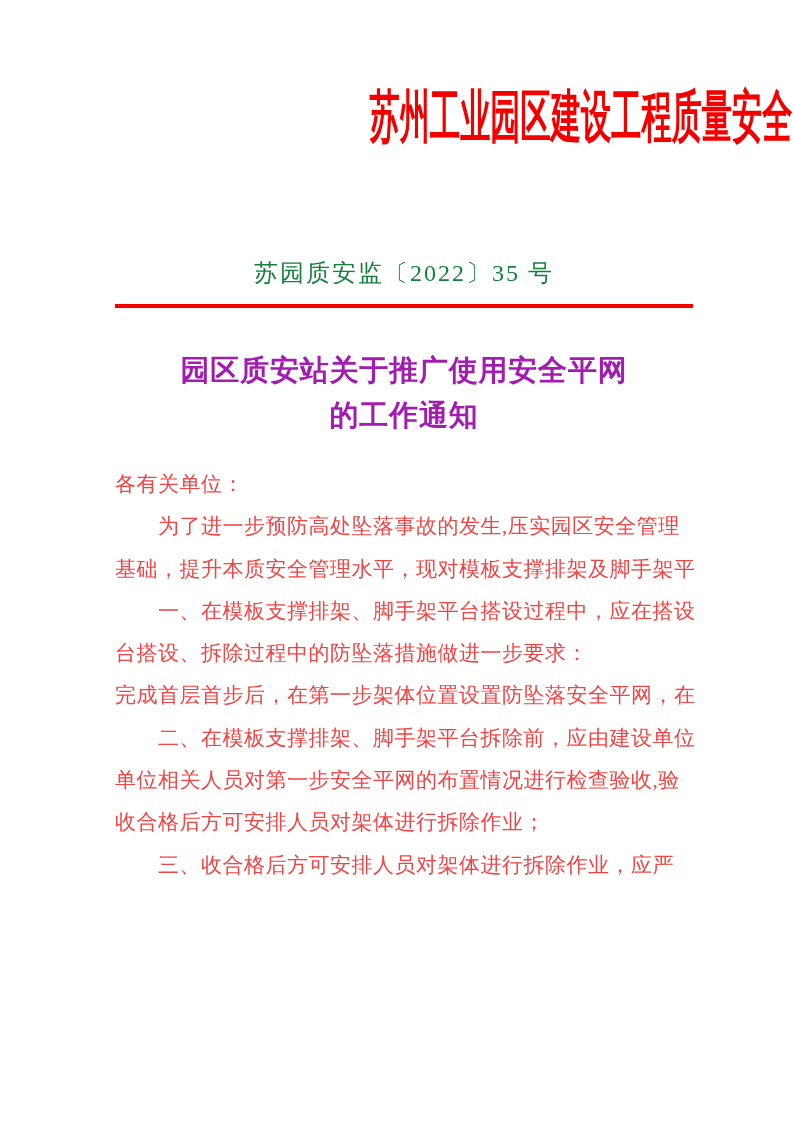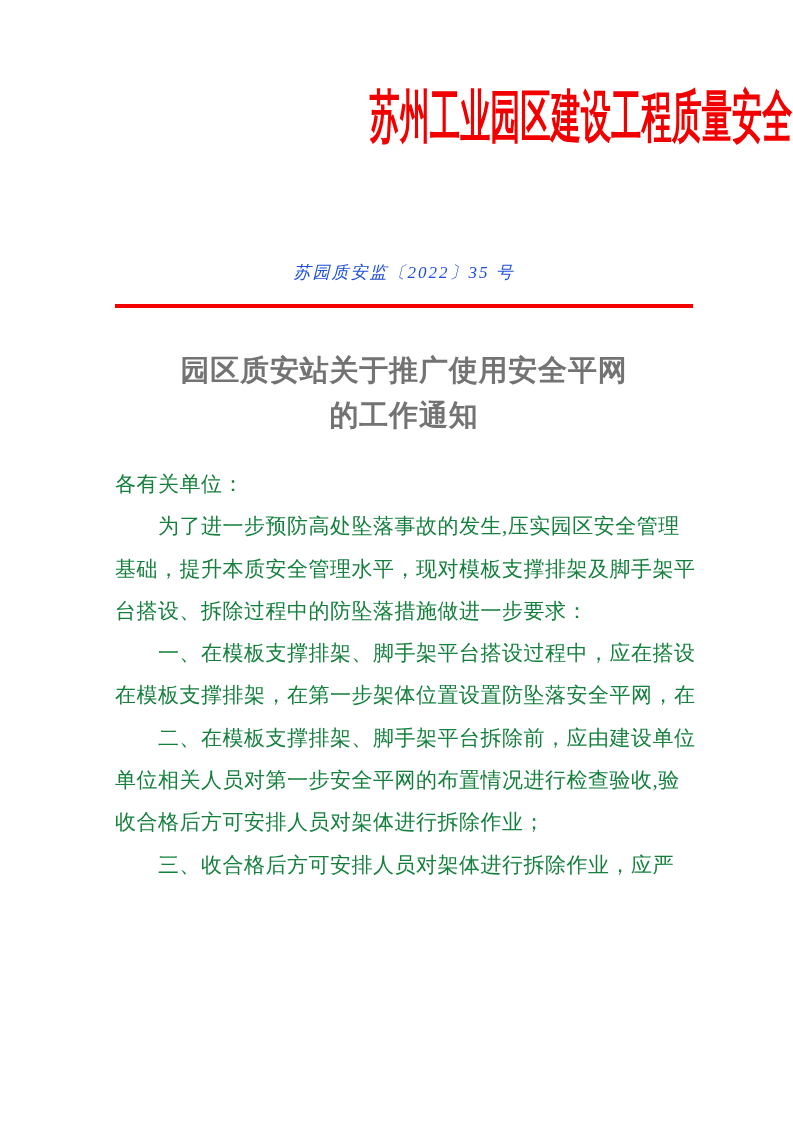--- a/index.html
+++ b/index.html
@@ -37,25 +37,24 @@
     transform-origin: 50% 50%;
     letter-spacing: 0;
   }
   
   .doc-number {
     position: absolute;
     top: 258px;
     left: 115px;
     width: 578px;
     text-align: center;
-    font-size: 17px;
+    font-size: 24px;
     line-height: 30px;
     letter-spacing: 2px;
-    color: #1d4ed8;
-    font-style: italic;
+    color: #15803d;
   }
   
   .red-line {
     position: absolute;
     top: 304px;
     left: 115px;
     width: 578px;
     height: 4px;
     background: #f30000;
   }
@@ -63,32 +62,32 @@
   .doc-title {
     position: absolute;
     top: 348px;
     left: 115px;
     width: 578px;
     text-align: center;
     font-size: 29px;
     font-weight: bold;
     line-height: 45px;
     letter-spacing: 0.8px;
-    color: #737373;
+    color: #a21caf;
   }
   
   .doc-body {
     position: absolute;
     top: 463px;
     left: 115px;
     width: 584px;
     font-size: 21px;
     line-height: 42.3px;
     letter-spacing: 0.5px;
-    color: #15803d;
+    color: #ef4444;
   }
   .doc-body .line {
     height: 42.3px;
     white-space: nowrap;
     overflow: visible;
   }
 </style>
 </head>
 <body>
 
@@ -104,22 +103,22 @@
 
   <div class="doc-title">
     <div>园区质安站关于推广使用安全平网</div>
     <div>的工作通知</div>
   </div>
 
   <div class="doc-body">
     <div class="line">各有关单位：</div>
     <div class="line">　　为了进一步预防高处坠落事故的发生,压实园区安全管理</div>
     <div class="line">基础，提升本质安全管理水平，现对模板支撑排架及脚手架平</div>
+    <div class="line">　　一、在模板支撑排架、脚手架平台搭设过程中，应在搭设</div>
     <div class="line">台搭设、拆除过程中的防坠落措施做进一步要求：</div>
-    <div class="line">　　一、在模板支撑排架、脚手架平台搭设过程中，应在搭设</div>
-    <div class="line">在模板支撑排架，在第一步架体位置设置防坠落安全平网，在</div>
+    <div class="line">完成首层首步后，在第一步架体位置设置防坠落安全平网，在</div>
     <div class="line">　　二、在模板支撑排架、脚手架平台拆除前，应由建设单位</div>
     <div class="line">单位相关人员对第一步安全平网的布置情况进行检查验收,验</div>
     <div class="line">收合格后方可安排人员对架体进行拆除作业；</div>
     <div class="line">　　三、收合格后方可安排人员对架体进行拆除作业，应严</div>
   </div>
 
 </div>
 
 </body></html>

